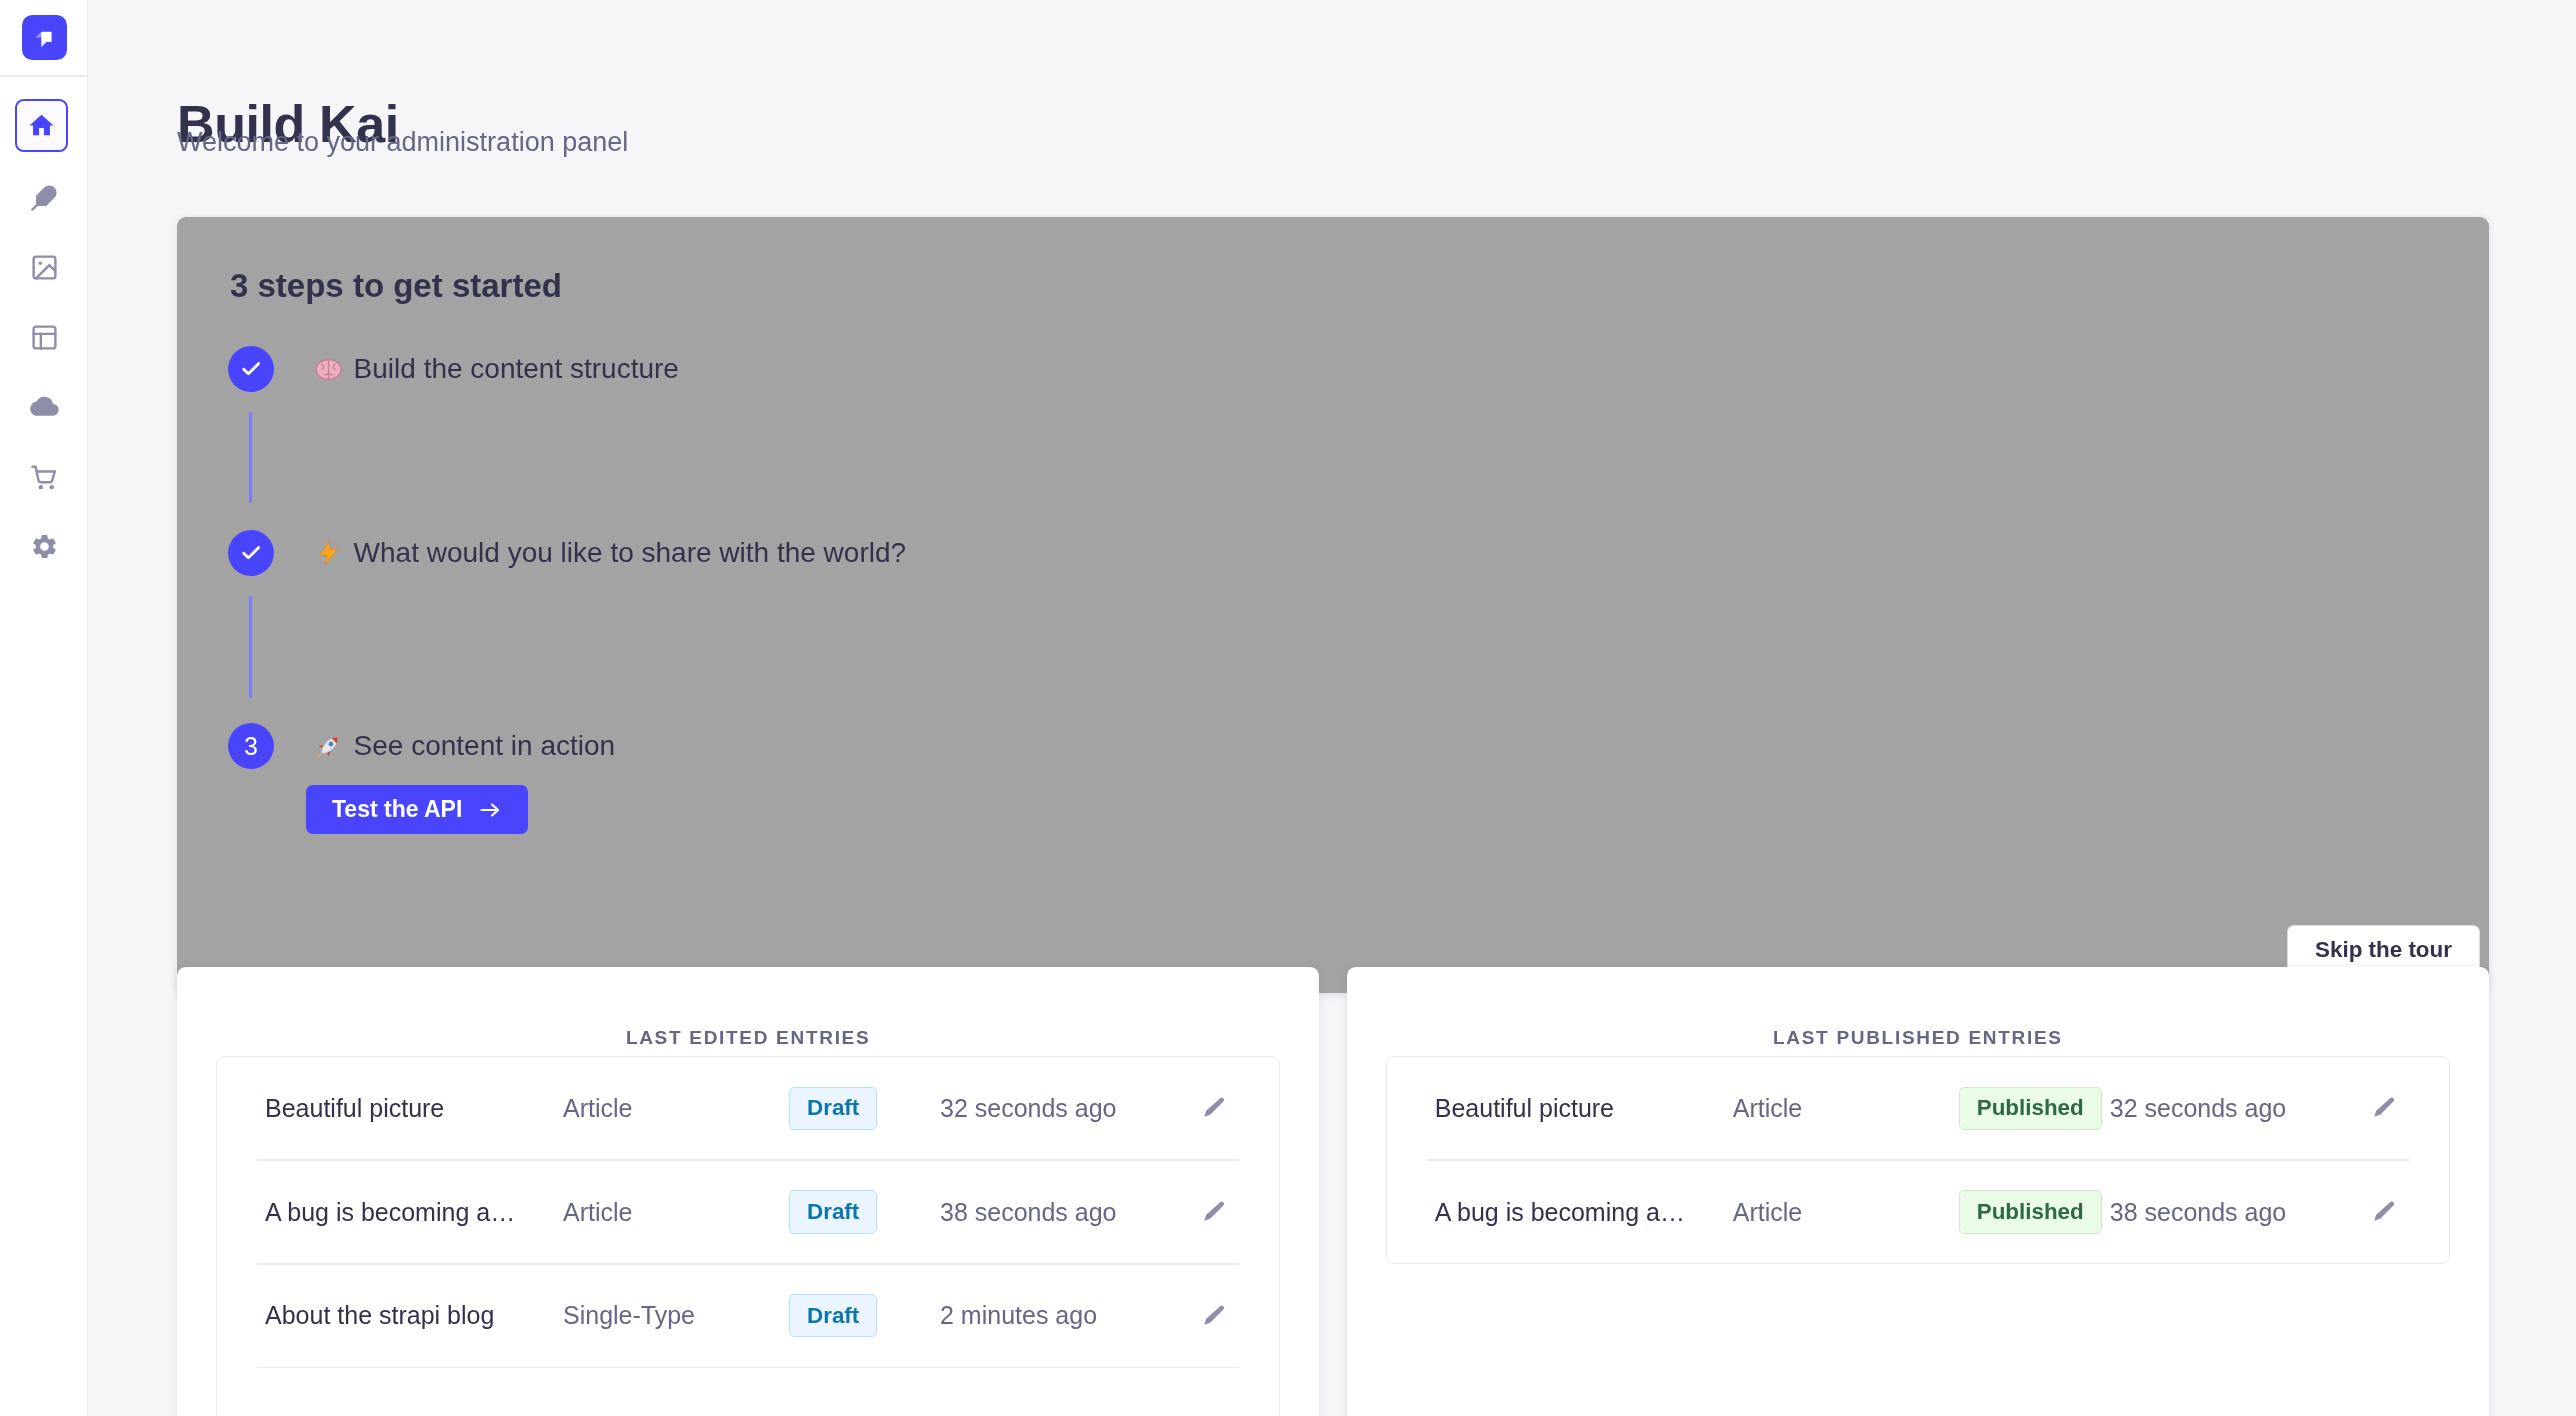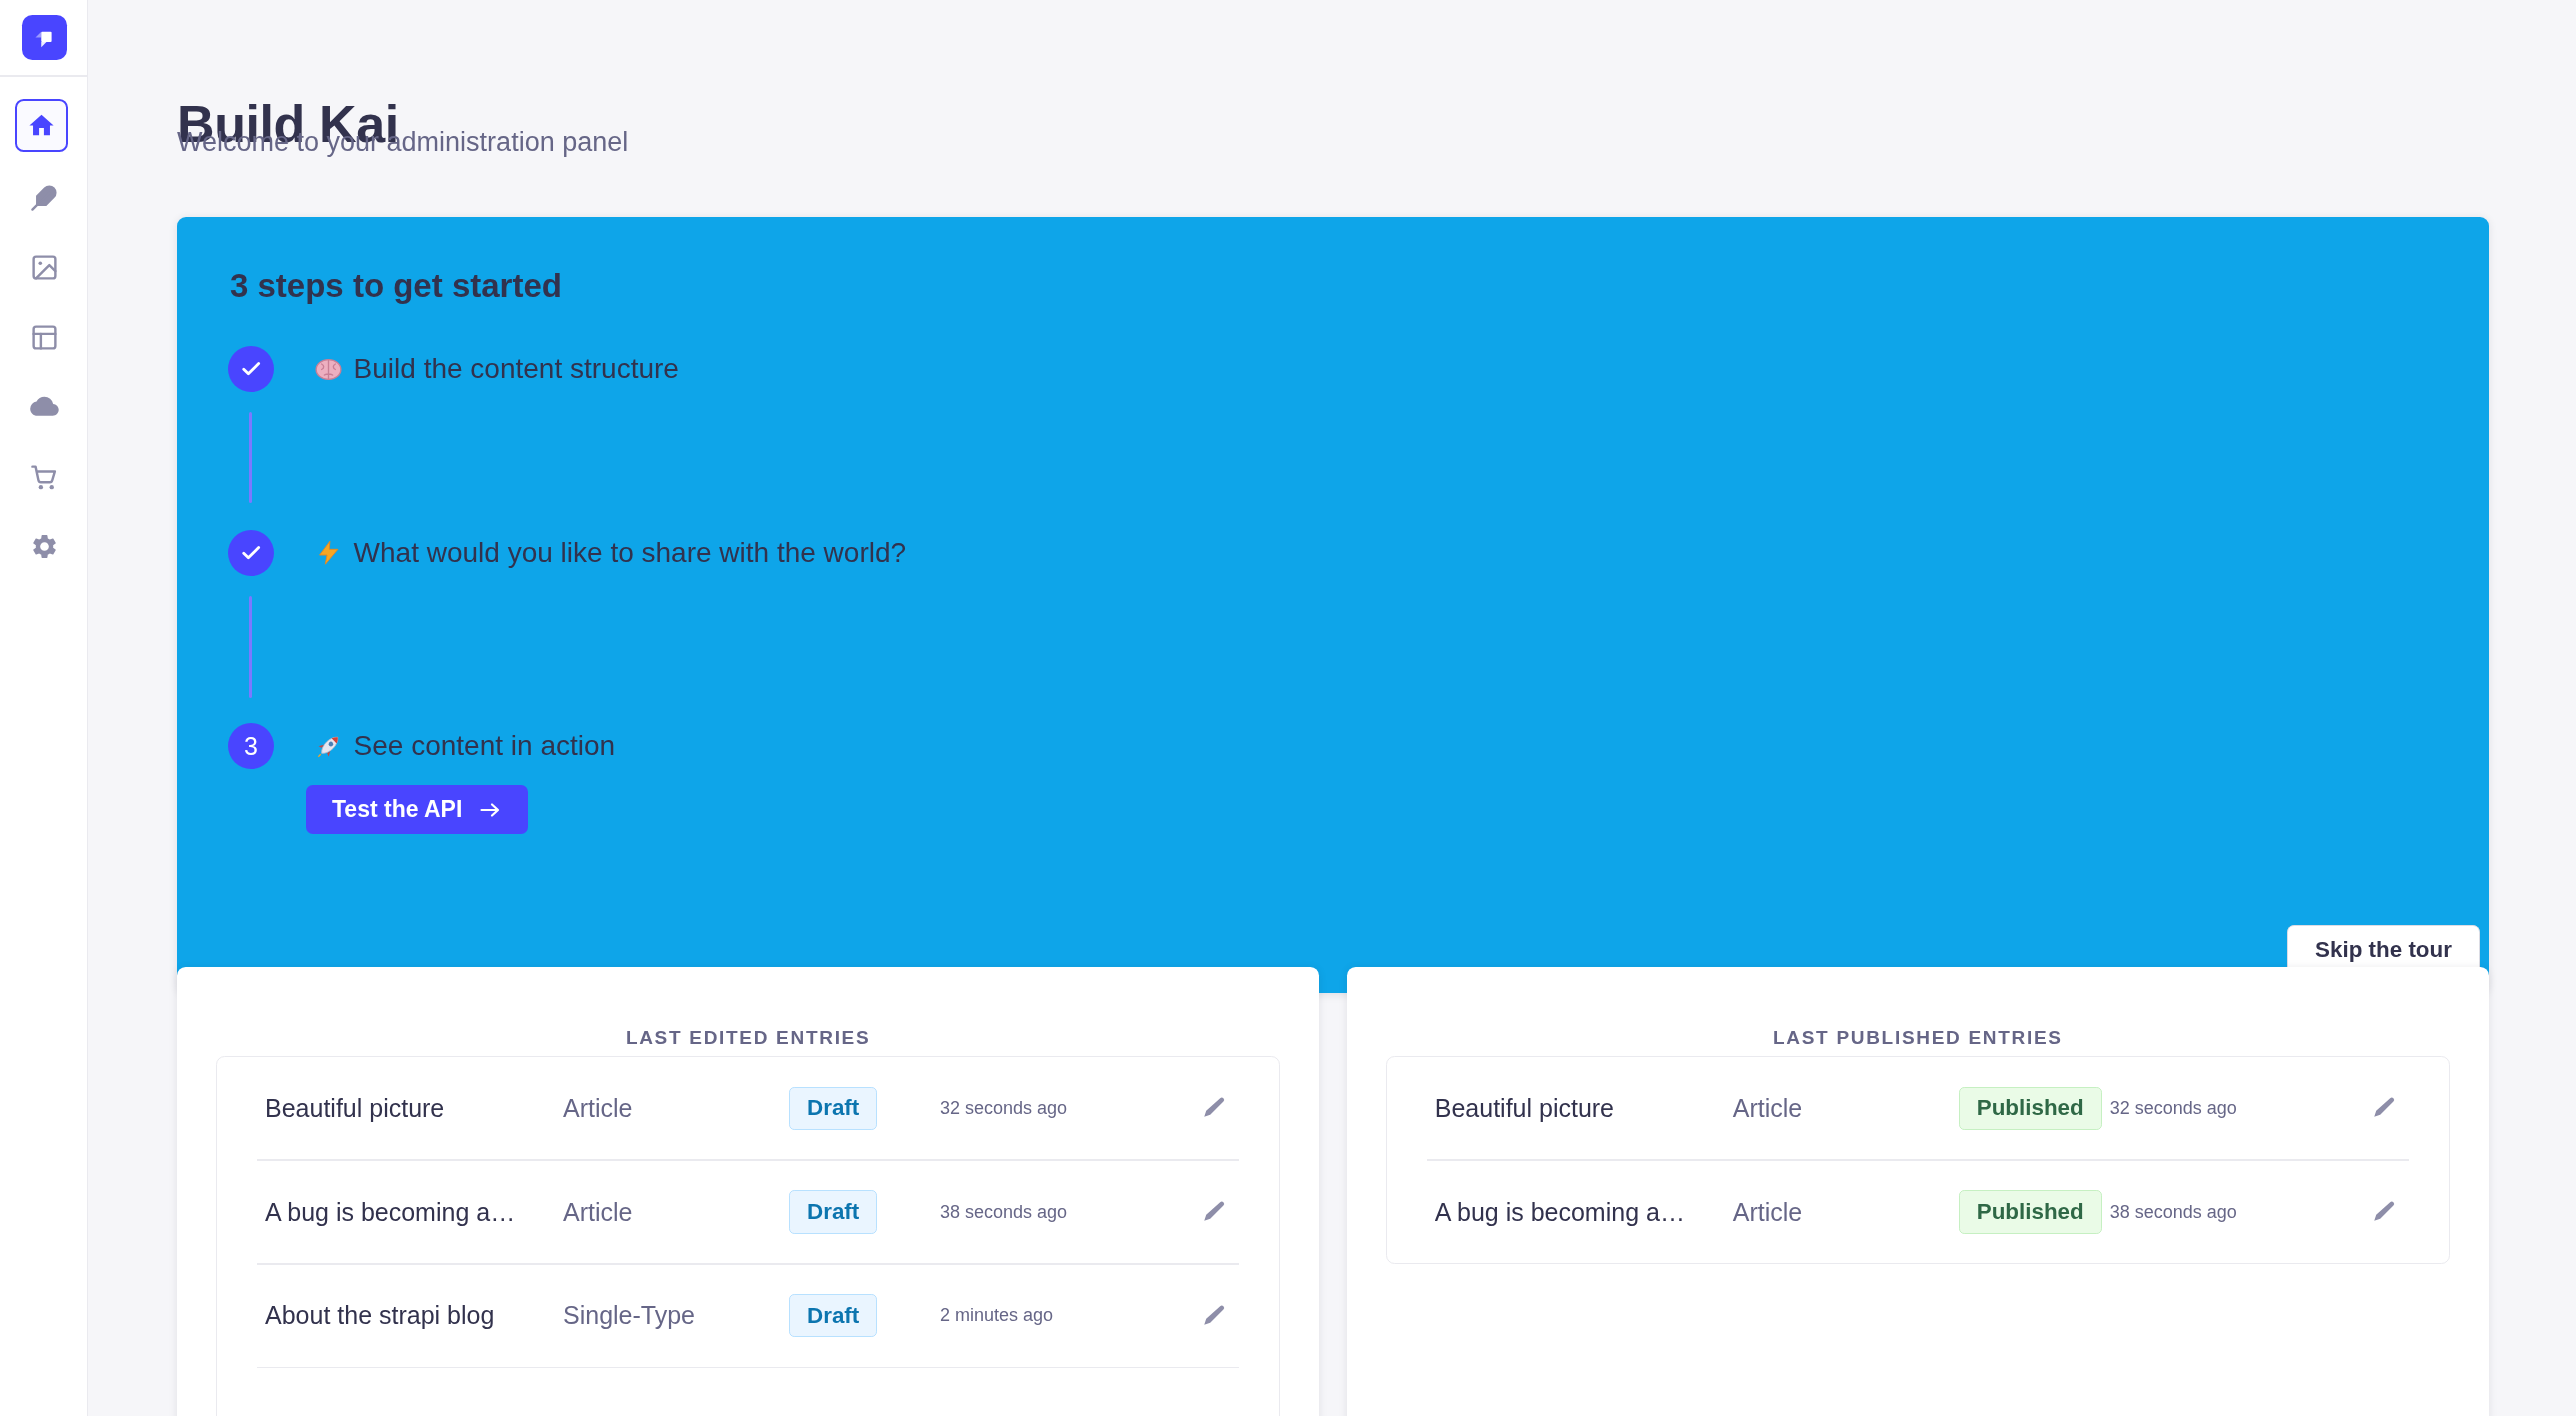--- a/index.html
+++ b/index.html
@@ -12,42 +12,42 @@
   
   .sidebar{position:absolute;left:0;top:0;width:88px;height:1417px;background:#FFFFFF;border-right:1.7px solid #EAEAEF;box-sizing:border-box;}
   .logo-btn{position:absolute;left:21.5px;top:14.6px;width:45px;height:45px;border-radius:10.3px;background:#4945FF;display:flex;align-items:center;justify-content:center;cursor:pointer;}
   .sidebar-divider{position:absolute;left:0;top:75px;width:100%;height:1.7px;background:#EAEAEF;}
   .nav-home{position:absolute;left:14.6px;top:99px;width:53px;height:53px;box-sizing:border-box;border:2.6px solid #4945FF;background:#FAFAFF;border-radius:8.6px;display:flex;align-items:center;justify-content:center;cursor:pointer;}
   .nav-item{position:absolute;left:0;width:88px;height:34px;display:flex;align-items:center;justify-content:center;cursor:pointer;}
   
   .page-title{position:absolute;left:177px;top:59px;font-size:52px;font-weight:700;color:#32324D;letter-spacing:-0.4px;}
   .page-subtitle{position:absolute;left:177px;top:127px;font-size:27px;color:#666687;}
   
-  .steps-card{position:absolute;left:177px;top:217px;width:2312px;height:776px;background:#0ea5e9;border-radius:9px;box-shadow:0 1.7px 8.6px rgba(33,33,52,0.1);}
+  .steps-card{position:absolute;left:177px;top:217px;width:2312px;height:776px;background:#a3a3a3;border-radius:9px;box-shadow:0 1.7px 8.6px rgba(33,33,52,0.1);}
   .steps-title{position:absolute;left:53px;top:50px;font-size:33px;font-weight:700;color:#32324D;}
   .step-row{position:absolute;left:51px;display:flex;align-items:center;}
   .step-circle{width:46px;height:46px;border-radius:50%;background:#4945FF;display:flex;align-items:center;justify-content:center;flex:0 0 46px;color:#FFFFFF;font-size:25px;font-weight:400;}
   .step-emoji{margin-left:38px;width:33px;height:33px;display:flex;align-items:center;justify-content:center;}
   .step-label{margin-left:8.6px;font-size:28px;font-weight:500;color:#32324D;cursor:pointer;}
   .connector{position:absolute;left:72px;width:3.4px;background:#7B79FF;border-radius:1.7px;}
   .test-api-btn{position:absolute;left:129px;top:568px;height:49px;padding:0 26px;background:#4945FF;border:none;border-radius:6.9px;color:#FFFFFF;font-size:23px;font-weight:700;font-family:"Liberation Sans",sans-serif;display:flex;align-items:center;gap:15.5px;cursor:pointer;text-align:right;}
   .skip-btn{position:absolute;right:8.6px;bottom:19px;height:49px;padding:0 27.5px;background:#FFFFFF;border:1.7px solid #DCDCE4;border-radius:6.9px;color:#32324D;font-size:22.4px;font-weight:700;font-family:"Liberation Sans",sans-serif;cursor:pointer;}
   
   .bottom{position:absolute;left:177px;top:967px;width:2312px;height:775px;display:flex;gap:27.5px;}
   .widget-card{flex:1;background:#FFFFFF;border-radius:8.6px;box-shadow:0 1.7px 8.6px rgba(33,33,52,0.1);padding:41px 39px;box-sizing:border-box;}
   .widget-header{display:flex;align-items:center;gap:19px;height:26px;flex-direction:column;}
   .widget-title{font-size:19px;font-weight:700;color:#666687;letter-spacing:1.7px;text-transform:uppercase;}
   .entries-table{margin-top:22.4px;border:1.7px solid #EAEAEF;border-radius:8.6px;background:#FFFFFF;overflow:hidden;}
   .entry-row{height:102px;display:flex;align-items:center;padding:0 48px;box-sizing:border-box;}
   .entry-row.filler{height:102px;}
   .row-divider{height:1.7px;background:#EAEAEF;margin:0 40px;}
   .col-name{flex:0 0 298px;font-size:25px;font-weight:500;color:#32324D;white-space:nowrap;overflow:hidden;}
   .col-type{flex:0 0 198px;font-size:25px;color:#666687;}
   .col-status{flex:0 0 151px;padding-left:28px;}
-  .col-time{flex:1;font-size:18px;color:#666687;}
+  .col-time{flex:1;font-size:25px;color:#666687;}
   .badge{display:inline-block;padding:7.7px 17px;border-radius:5.2px;font-size:22.4px;font-weight:700;}
   .badge.draft{background:#EAF5FF;border:1.7px solid #B8E1FF;color:#0C75AF;}
   .badge.published{background:#EAFBE7;border:1.7px solid #C6F0C2;color:#2F6846;}
   .edit-btn{flex:0 0 34px;background:none;border:none;padding:0;display:flex;align-items:center;justify-content:center;cursor:pointer;}
   svg{display:block;}
 </style>
 </head>
 <body>
 
 <nav class="sidebar">

